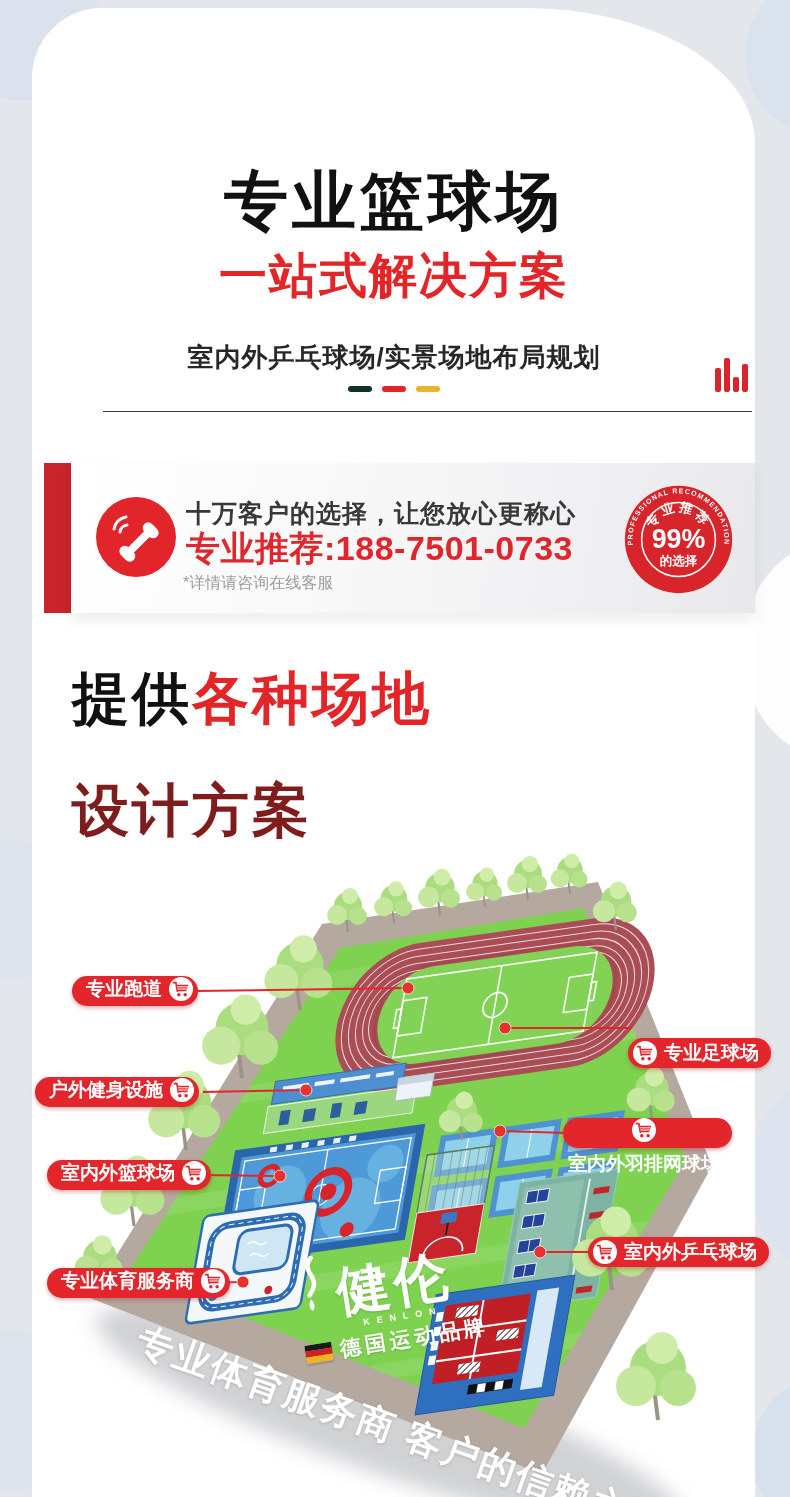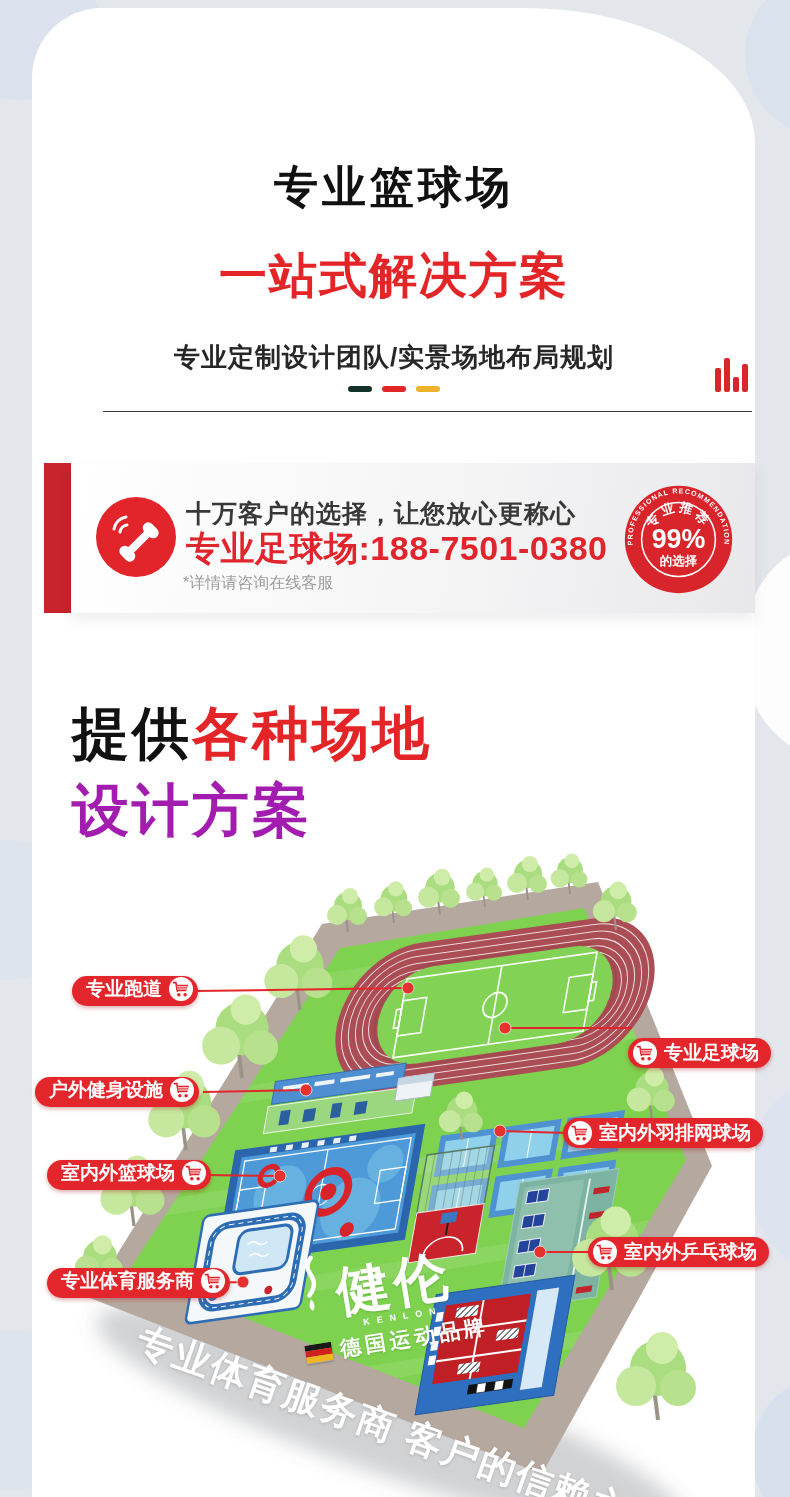--- a/index.html
+++ b/index.html
@@ -2,42 +2,42 @@
 <html><head>
 <meta charset="utf-8">
 <style>
   * { margin:0; padding:0; box-sizing:border-box; }
   html,body { font-family:"Liberation Sans", sans-serif; }
   .page { position:relative; width:790px; height:1497px; background:#e3e6eb; overflow:hidden; }
   .bg-blob { position:absolute; border-radius:50%; }
   .card { position:absolute; left:32px; top:8px; width:723px; height:1489px; background:#fff;
           border-radius:70px 230px 0 0 / 70px 135px 0 0; }
   .hero-line { position:absolute; left:33px; width:722px; text-align:center; font-weight:900; white-space:nowrap; }
-  .t1 { top:158px; font-size:44px; color:#111; letter-spacing:4px; }
+  .t1 { top:158px; font-size:64px; color:#111; letter-spacing:4px; }
   .t2 { top:244px; font-size:48px; color:#e42527; letter-spacing:2px; }
   .subtitle { top:340px; font-size:26px; font-weight:700; color:#272727; letter-spacing:1px; }
   .dashes { position:absolute; left:33px; top:386px; width:722px; display:flex; justify-content:center; gap:10px; }
   .dash { width:24px; height:6px; border-radius:3px; }
   .chart-icon { position:absolute; left:714px; top:352px; }
   .hr { position:absolute; left:103px; top:411px; width:649px; border-top:1.6px solid #3a3a3a; }
 
   .banner-strip { position:absolute; left:44px; top:463px; width:27px; height:150px; background:#c8242b; }
   .banner-panel { position:absolute; left:71px; top:463px; width:684px; height:150px;
                   background:linear-gradient(100deg,#ffffff 0%,#f5f5f6 55%,#e8e8eb 100%);
                   box-shadow:0 7px 14px rgba(0,0,0,.07); }
   .phone-badge { position:absolute; left:96px; top:497px; }
   .hl-tagline { position:absolute; left:186px; top:497px; font-size:25px; color:#383838; font-weight:700; letter-spacing:1px; }
   .hl-phone { position:absolute; left:186px; top:526px; font-size:34px; color:#e0262c; font-weight:900; letter-spacing:0.5px; }
   .hl-note { position:absolute; left:183px; top:573px; font-size:16px; color:#9c9c9c; }
   .badge99 { position:absolute; left:621px; top:482px; }
 
   .sec-line { position:absolute; left:72px; font-size:57px; font-weight:900; letter-spacing:3px; white-space:nowrap; }
-  .sec1 { top:696px; color:#111; }
+  .sec1 { top:661px; color:#111; }
   .sec1 .red { color:#e42527; }
-  .sec2 { top:773px; color:#a21caf; }
+  .sec2 { top:773px; color:#7f1d1d; }
 
   .illu { position:absolute; left:0; top:0; width:790px; height:1497px; pointer-events:none; }
 
   .pill { position:absolute; height:30px; background:#e2262c; border-radius:16px; color:#fff;
           display:flex; align-items:center; gap:7px; font-size:19px; font-weight:700;
           line-height:30px; white-space:nowrap; box-shadow:0 2px 4px rgba(160,20,20,.35); cursor:pointer; }
   .pill-left { padding:0 5px 4px 14px; }
   .pill-right { padding:0 12px 0 5px; }
   .cart-wrap { width:24px; height:24px; flex:0 0 24px; }
 
@@ -65,21 +65,21 @@
   <div class="bg-blob" style="left:742px; top:540px; width:190px; height:220px; background:#ffffff; opacity:.9;"></div>
   <div class="bg-blob" style="left:748px; top:1080px; width:150px; height:190px; background:#d9e3f1; opacity:.6;"></div>
   <div class="bg-blob" style="left:-50px; top:840px; width:120px; height:140px; background:#dbe2ec; opacity:.7;"></div>
   <div class="bg-blob" style="left:-55px; top:1330px; width:140px; height:160px; background:#dbe2ec; opacity:.7;"></div>
   <div class="bg-blob" style="left:752px; top:1380px; width:130px; height:150px; background:#cfddf0; opacity:.6;"></div>
 
   <div class="card"></div>
 
   <div class="hero-line t1">专业篮球场</div>
   <div class="hero-line t2">一站式解决方案</div>
-  <div class="hero-line subtitle">专业定制设计团队/实景场地布局规划</div>
+  <div class="hero-line subtitle">室内外乒乓球场/实景场地布局规划</div>
   <div class="dashes">
     <span class="dash" style="background:#14312a;"></span>
     <span class="dash" style="background:#e42527;"></span>
     <span class="dash" style="background:#eeb22c;"></span>
   </div>
   <div class="chart-icon">
     <svg width="40" height="42" viewBox="0 0 40 42">
       <rect x="1" y="16" width="6" height="24" rx="2" fill="#d8262c"></rect>
       <rect x="10" y="6" width="6" height="34" rx="2" fill="#d8262c"></rect>
       <rect x="19" y="25" width="6" height="15" rx="2" fill="#d8262c"></rect>
@@ -98,21 +98,21 @@
         <rect x="-9" y="-22" width="18" height="11" rx="5.5" fill="#fff"></rect>
         <rect x="-9" y="11" width="18" height="11" rx="5.5" fill="#fff"></rect>
       </g>
       <g stroke="#fff" stroke-width="3" fill="none" stroke-linecap="round">
         <path d="M 18,32 A 14,14 0 0 1 30,20"></path>
         <path d="M 24,35 A 8,8 0 0 1 31,28"></path>
       </g>
     </svg>
   </div>
   <div class="hl-tagline">十万客户的选择，让您放心更称心</div>
-  <div class="hl-phone"><span>专业足球场:</span><span>188-7501-0380</span></div>
+  <div class="hl-phone"><span>专业推荐:</span><span>188-7501-0733</span></div>
   <div class="hl-note">*详情请咨询在线客服</div>
   <div class="badge99">
     <svg width="115" height="115" viewBox="-60 -60 120 120">
       <defs>
         <path id="arcOuter" d="M -45.6,14.8 A 48,48 0 1 1 45.6,14.8"></path>
         <path id="arcCn" d="M -25.6,-13.6 A 29,29 0 0 1 25.6,-13.6"></path>
       </defs>
       <circle cx="0" cy="0" r="56" fill="#d7252b"></circle>
       <circle cx="0" cy="0" r="38.5" fill="none" stroke="#fff" stroke-width="1.6"></circle>
       <text font-size="7.3" fill="#fff" font-weight="bold" letter-spacing="1.2">
@@ -501,21 +501,21 @@
     <svg class="cart-wrap" viewBox="0 0 22 22">
         <use href="#cart"></use>
       </svg>
   </div>
   <div class="pill pill-right" style="left:628px; top:1013px;margin-top:25px;">
     <svg class="cart-wrap" viewBox="0 0 22 22">
         <use href="#cart"></use>
       </svg>
     <span>专业足球场</span>
   </div>
-  <div class="pill pill-right" style="left:563px; top:1118px;">
+  <div class="pill pill-right" style="left:563px; top:1118px;flex-direction:column;">
     <svg class="cart-wrap" viewBox="0 0 22 22">
         <use href="#cart"></use>
       </svg>
     <span>室内外羽排网球场</span>
   </div>
   <div class="pill pill-right" style="left:588px; top:1237px;">
     <svg class="cart-wrap" viewBox="0 0 22 22">
         <use href="#cart"></use>
       </svg>
     <span>室内外乒乓球场</span>

